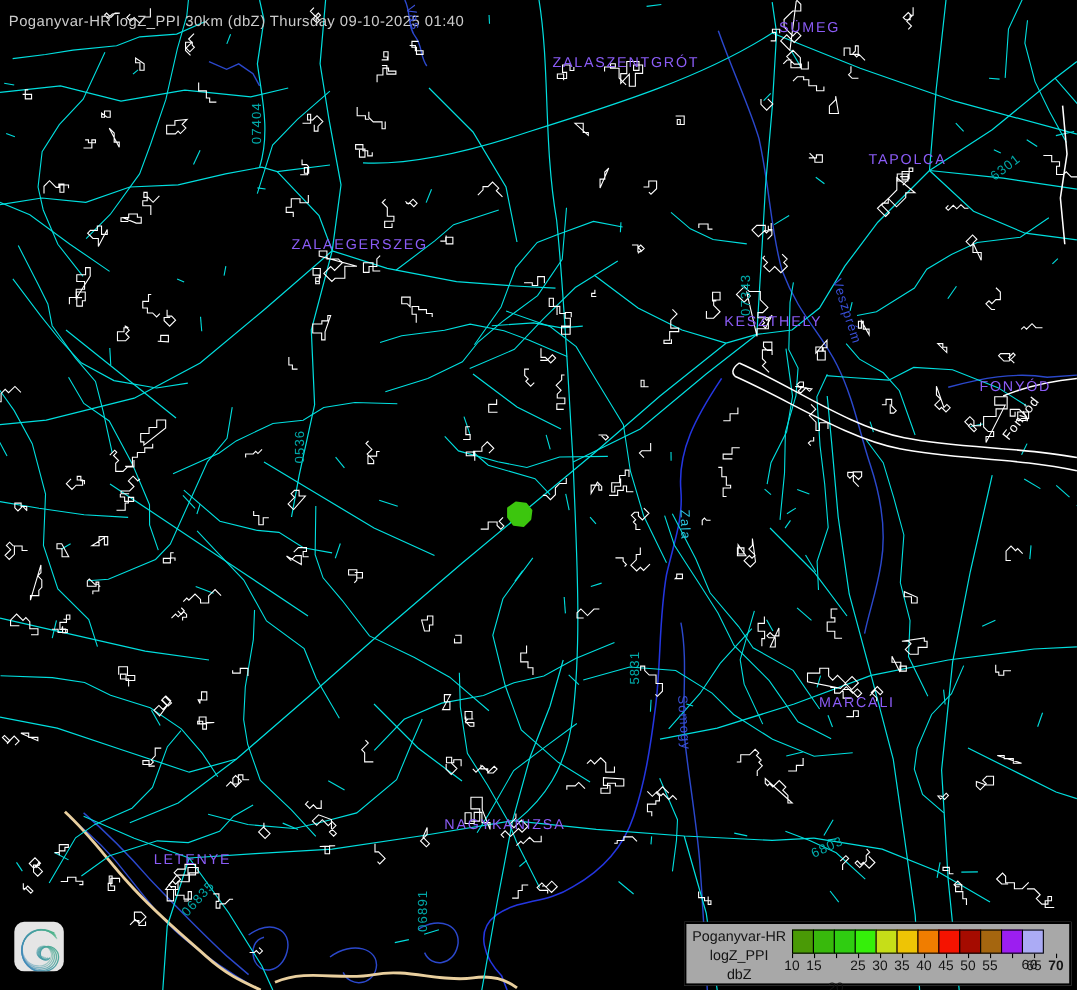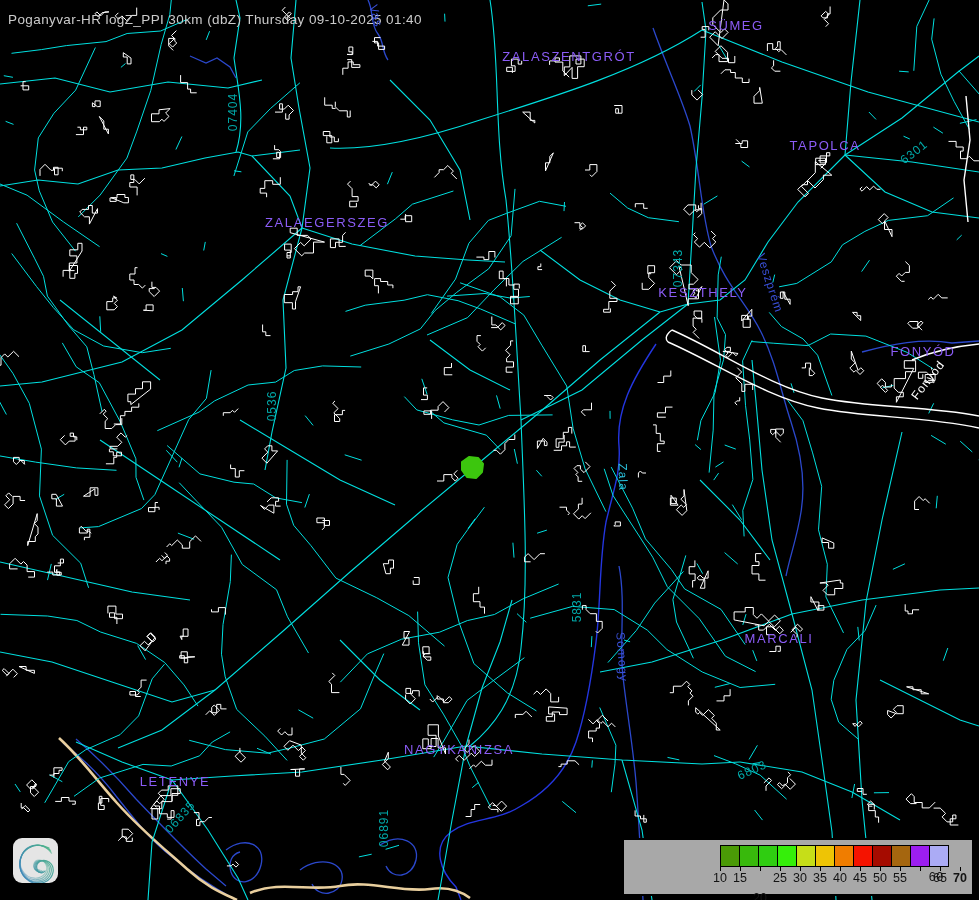--- a/index.html
+++ b/index.html
@@ -501,20 +501,25 @@
           <path d="M36,10 C20,2 6,13 7,28 C8,41 21,49 32,44 C41,40 43,29 36,24 C30,20 22,24 24,31 C25,35 30,36 32,33" stroke-width="1.2" opacity="0.95" transform="rotate(0 22 26) scale(1)"></path>
           <path d="M36,10 C20,2 6,13 7,28 C8,41 21,49 32,44 C41,40 43,29 36,24 C30,20 22,24 24,31 C25,35 30,36 32,33" stroke-width="1.2" opacity="0.83" transform="rotate(7 22 26) scale(0.97)"></path>
           <path d="M36,10 C20,2 6,13 7,28 C8,41 21,49 32,44 C41,40 43,29 36,24 C30,20 22,24 24,31 C25,35 30,36 32,33" stroke-width="1.2" opacity="0.71" transform="rotate(14 22 26) scale(0.94)"></path>
           <path d="M36,10 C20,2 6,13 7,28 C8,41 21,49 32,44 C41,40 43,29 36,24 C30,20 22,24 24,31 C25,35 30,36 32,33" stroke-width="1.2" opacity="0.59" transform="rotate(21 22 26) scale(0.91)"></path>
           <path d="M36,10 C20,2 6,13 7,28 C8,41 21,49 32,44 C41,40 43,29 36,24 C30,20 22,24 24,31 C25,35 30,36 32,33" stroke-width="1.2" opacity="0.47" transform="rotate(28 22 26) scale(0.88)"></path>
         </g>
     </svg>
   </div>
 
   <div class="legend">
+    <div class="legend-left">
+      <div>Poganyvar-HR</div>
+      <div>logZ_PPI</div>
+      <div>dbZ</div>
+    </div>
     <div class="legend-scale" id="scale">
         <div class="legend-cells">
           <div class="legend-cell" style="background: rgb(74, 154, 6);"></div>
           <div class="legend-cell" style="background: rgb(56, 185, 12);"></div>
           <div class="legend-cell" style="background: rgb(47, 205, 17);"></div>
           <div class="legend-cell" style="background: rgb(53, 239, 10);"></div>
           <div class="legend-cell" style="background: rgb(198, 222, 24);"></div>
           <div class="legend-cell" style="background: rgb(238, 196, 5);"></div>
           <div class="legend-cell" style="background: rgb(240, 125, 0);"></div>
           <div class="legend-cell" style="background: rgb(245, 19, 0);"></div>

